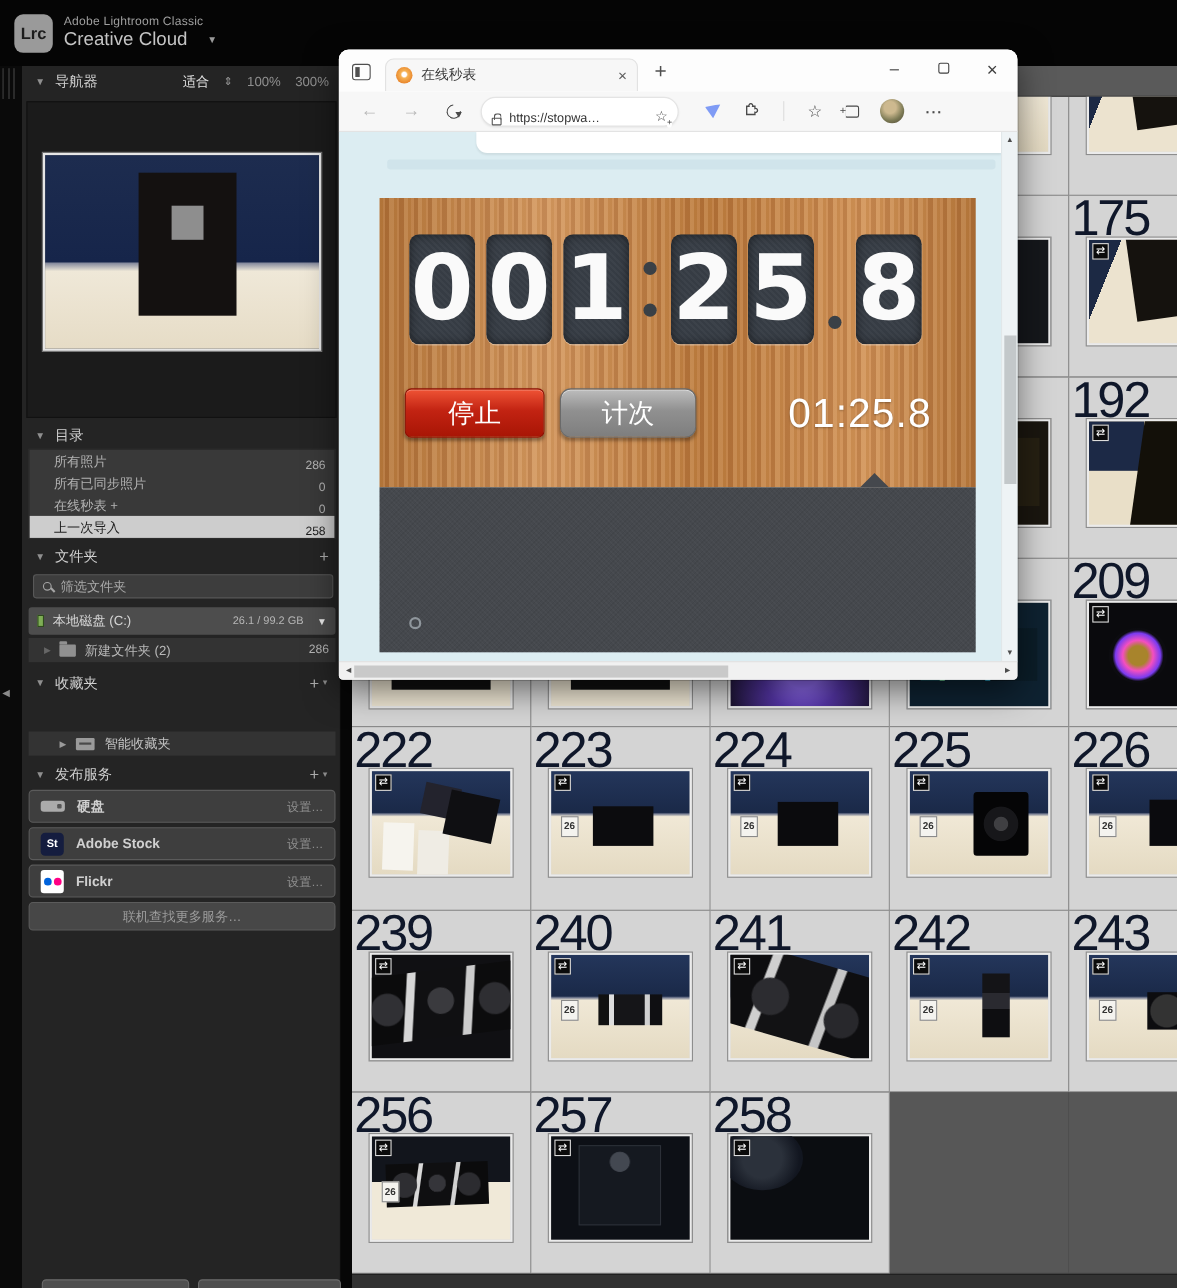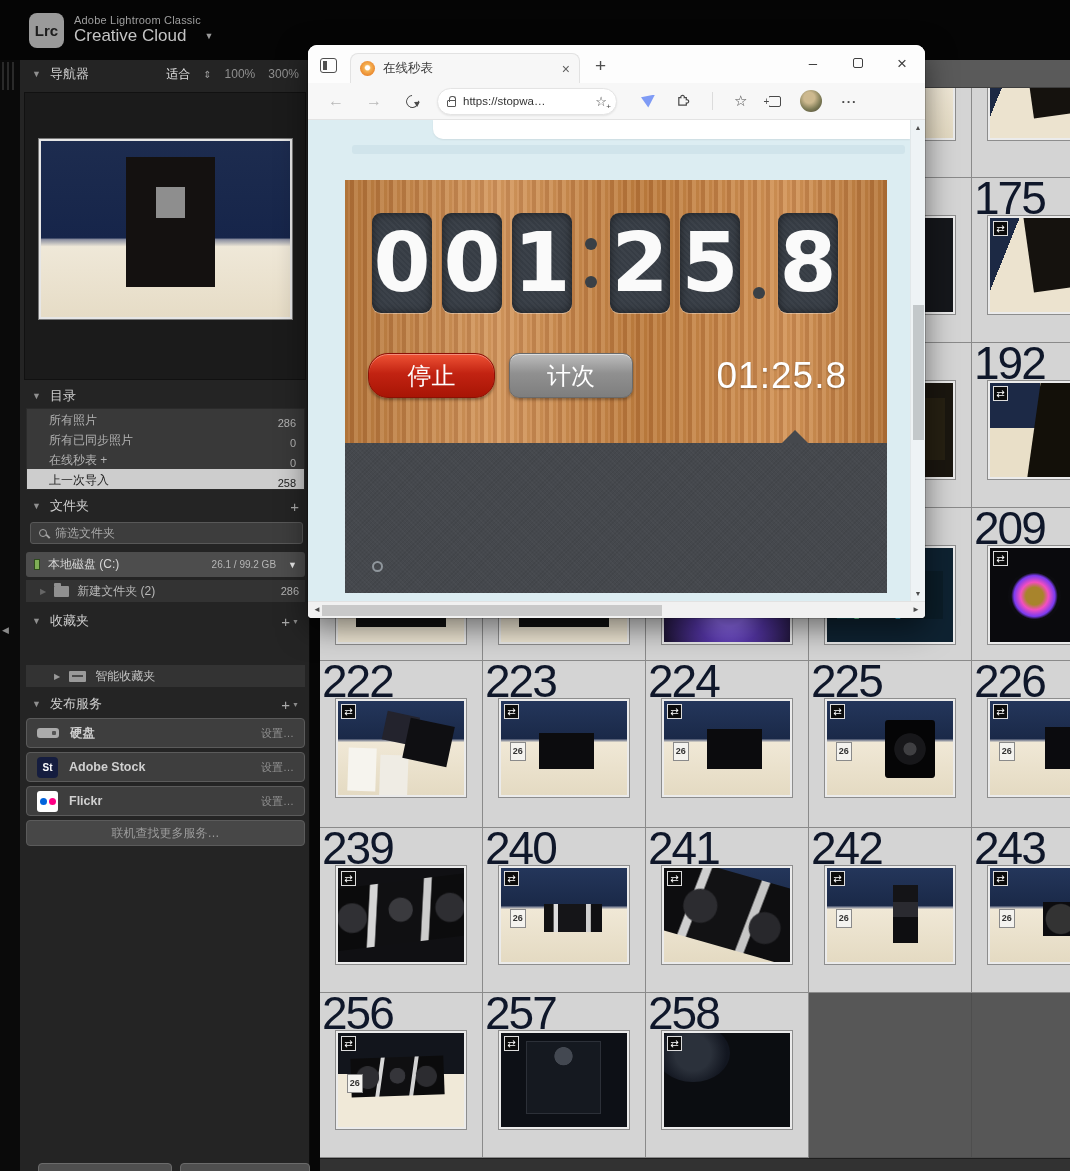--- a/index.html
+++ b/index.html
@@ -1,20 +1,20 @@
 <!DOCTYPE html>
 <html><head>
 <meta charset="utf-8">
 <style>
 *{margin:0;padding:0;box-sizing:border-box}
 body{font-family:"Liberation Sans","DejaVu Sans",sans-serif;background:#000}
 .stage{position:relative;width:1070px;height:1171px;overflow:hidden;background:#060606}
 
 
-.lr-header{position:absolute;left:0;top:0;width:100%;height:60px;background:#050505;display:flex;align-items:center;padding-left:29px;z-index:2}
+.lr-header{position:absolute;left:0;top:0;width:100%;height:60px;background:#050505;display:flex;align-items:center;padding-left:13px;z-index:2}
 .lrc-logo{width:35px;height:35px;background:#9a9a9a;border-radius:8px;color:#1d1d1d;font-weight:700;font-size:15px;display:flex;align-items:center;justify-content:center}
 .lr-titles{margin-left:10px}
 .lr-t1{font-size:11px;color:#9f9f9f;letter-spacing:.2px}
 .lr-t2{font-size:17px;color:#c4c4c4}
 .lr-t2row{display:flex;align-items:center;gap:18px}
 .lr-caret{font-size:9px;color:#9a9a9a}
 
 
 .left-rail{position:absolute;left:0;top:60px;width:20px;height:1111px;background:#0a0a0a;z-index:2}
 .rail-ticks{position:absolute;left:2px;top:2px;width:15px;height:28px;background:repeating-linear-gradient(90deg,#2a2a2a 0 2px,#0a0a0a 2px 5px)}
@@ -130,21 +130,21 @@
 .wc{position:absolute;top:9px;font-size:15px;color:#404040;width:20px;text-align:center}
 .wc-min{right:102px}
 .wc-max{right:57px}
 .maxbox{display:inline-block;width:10px;height:10px;border:1.2px solid #404040;border-radius:2px}
 .wc-close{right:13px;font-size:17px}
 .bw-toolbar{height:37px;background:#f7f7f7;border-bottom:1px solid #e3e3e3;display:flex;align-items:center;padding:0 12px}
 .nav-ic{font-size:16px;color:#b9b9b9}
 .nav-ic.b{margin-left:8px}.nav-ic.f{margin-left:22px}
 .refresh{position:relative;width:13px;height:13px;border:1.6px solid #4a4a4a;border-radius:50%;border-top-color:transparent;transform:rotate(40deg);margin-left:24px}
 .refresh::after{content:"";position:absolute;right:-3px;top:-2px;border:3px solid transparent;border-bottom:5px solid #4a4a4a;transform:rotate(18deg)}
-.addrbar{margin-left:18px;width:180px;height:27px;background:#fff;border:1px solid #e4e4e4;border-radius:14px;box-shadow:0 1px 2px rgba(0,0,0,.08);display:flex;align-items:center;padding:0 9px;gap:7px}
+.addrbar{margin-left:18px;width:180px;height:27px;background:#fff;border:1px solid #e4e4e4;border-radius:14px;box-shadow:0 1px 2px rgba(0,0,0,.08);display:flex;align-items:flex-end;padding:0 9px;gap:7px}
 .lock{position:relative;width:9px;height:7px;border:1.3px solid #555;border-radius:1px;margin-top:4px}
 .lock::before{content:"";position:absolute;left:1px;top:-5px;width:5px;height:5px;border:1.3px solid #555;border-bottom:none;border-radius:3px 3px 0 0}
 .url{flex:1;font-size:11.5px;color:#333;white-space:nowrap;overflow:hidden}
 .fav-star{position:relative;font-size:13px;color:#474747}
 .fav-star::after{content:"+";position:absolute;right:-4px;bottom:-2px;font-size:8px;background:#fff;border-radius:50%;color:#474747}
 .ext{margin-left:21px;color:#4a4a4a}
 .ext-blue{width:14px;height:13px;background:#7f9bf5;clip-path:polygon(0 22%,100% 0,52% 100%);margin-left:24px}
 .ext-star{font-size:15px}
 .ext-coll{position:relative;width:13px;height:11px;border:1.4px solid #4a4a4a;border-radius:2px}
 .ext-coll::after{content:"+";position:absolute;left:-6px;top:-1px;font-size:10px;color:#4a4a4a;background:#f7f7f7}
@@ -154,21 +154,21 @@
 .bw-content{position:relative;height:481px;background:#dcedf2;overflow:hidden}
 .page-white-box{position:absolute;left:125px;top:0;width:477px;height:19px;background:#fff;border-radius:0 0 0 10px;box-shadow:0 1px 2px rgba(0,0,0,.07)}
 .page-strip{position:absolute;left:44px;top:25px;width:553px;height:9px;background:#c9dfe6;opacity:.65;border-radius:3px}
 .sw-wood{position:absolute;left:37px;top:60px;width:542px;height:263px;background:linear-gradient(90deg,rgba(0,0,0,.1),rgba(255,255,255,.14) 28%,rgba(0,0,0,.07) 55%,rgba(255,255,255,.1) 82%,rgba(0,0,0,.1)),repeating-linear-gradient(90deg,#c5813f 0 3px,#cf8c4e 3px 5px,#ba7538 5px 9px,#d29254 9px 13px)}
 .sw-digits{display:flex;align-items:center;padding-left:27px;margin-top:33px;gap:10px}
 .sw-tile{width:60px;height:100px;border-radius:9px;background:repeating-linear-gradient(45deg,rgba(255,255,255,.03) 0 2px,transparent 2px 4px),#363c44;box-shadow:inset 0 0 10px rgba(0,0,0,.55),0 1px 0 rgba(255,255,255,.35);display:flex;align-items:center;justify-content:center;color:#fafafa;font-size:82px;font-weight:700;font-family:"DejaVu Sans",sans-serif;line-height:1}
 .sw-colon{display:flex;flex-direction:column;gap:26px;margin:0 3px}
 .sw-colon i,.sw-dot i{display:block;width:12px;height:12px;border-radius:50%;background:#3a4046}
 .sw-dot{align-self:flex-end;margin:0 3px 14px}
 .sw-controls{display:flex;align-items:center;margin-top:40px;padding-left:23px}
-.sw-stop{width:127px;height:45px;border-radius:20px;border:1px solid #8c1004;background:linear-gradient(#ef5335,#c22312 45%,#a81505);box-shadow:0 2px 3px rgba(0,0,0,.35),inset 0 1px 0 rgba(255,255,255,.35);color:#fff;font-size:24px;font-family:inherit}
+.sw-stop{width:127px;height:45px;border-radius:6px;border:1px solid #8c1004;background:linear-gradient(#ef5335,#c22312 45%,#a81505);box-shadow:0 2px 3px rgba(0,0,0,.35),inset 0 1px 0 rgba(255,255,255,.35);color:#fff;font-size:24px;font-family:inherit}
 .sw-lap{width:124px;height:45px;margin-left:14px;border-radius:10px;border:1px solid #6a6a6a;background:linear-gradient(#bdbdbd,#909090 45%,#7e7e7e);box-shadow:0 2px 3px rgba(0,0,0,.3),inset 0 1px 0 rgba(255,255,255,.5);color:#fff;font-size:24px;font-family:inherit}
 .sw-time{margin-left:auto;margin-right:40px;color:#fff;font-size:37px;letter-spacing:1px;text-shadow:0 1px 2px rgba(0,0,0,.3)}
 .sw-notch{position:absolute;left:437px;bottom:0;width:0;height:0;border-left:13px solid transparent;border-right:13px solid transparent;border-bottom:13px solid #45484d}
 .sw-dark{position:absolute;left:37px;top:323px;width:542px;height:150px;background:repeating-linear-gradient(45deg,rgba(255,255,255,.025) 0 1px,transparent 1px 3px),repeating-linear-gradient(-45deg,rgba(0,0,0,.06) 0 1px,transparent 1px 3px),#45484d}
 .sw-circle{position:absolute;left:27px;top:118px;width:11px;height:11px;border:2px solid #8f969c;border-radius:50%}
 .v-scroll{position:absolute;right:0;top:0;width:15px;height:100%;background:#eef3f5;border-left:1px solid #e1e7e9}
 .v-arrow{position:absolute;left:0;width:100%;text-align:center;font-size:7px;color:#4c4c4c}
 .v-up{top:4px}.v-down{bottom:4px}
 .v-thumb{position:absolute;left:2px;top:185px;width:11px;height:135px;background:#c3c8ca}
 .h-scroll{position:relative;height:17px;background:#f1f1f1;border-top:1px solid #e2e2e2}

